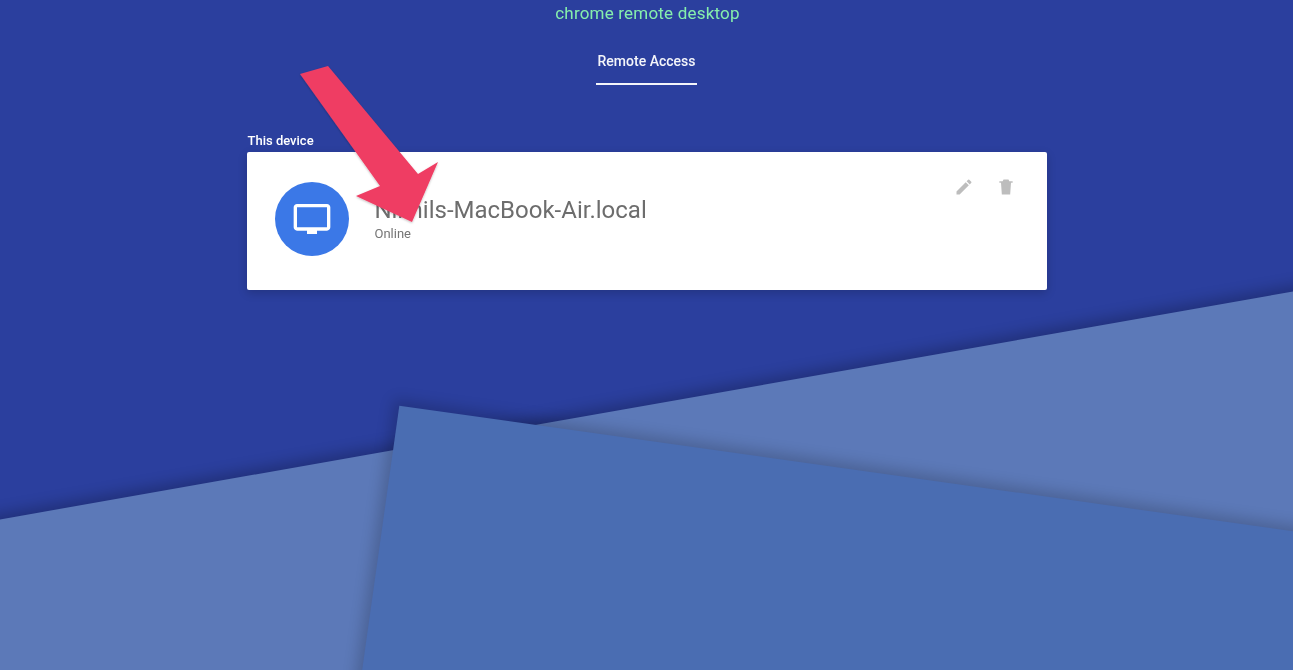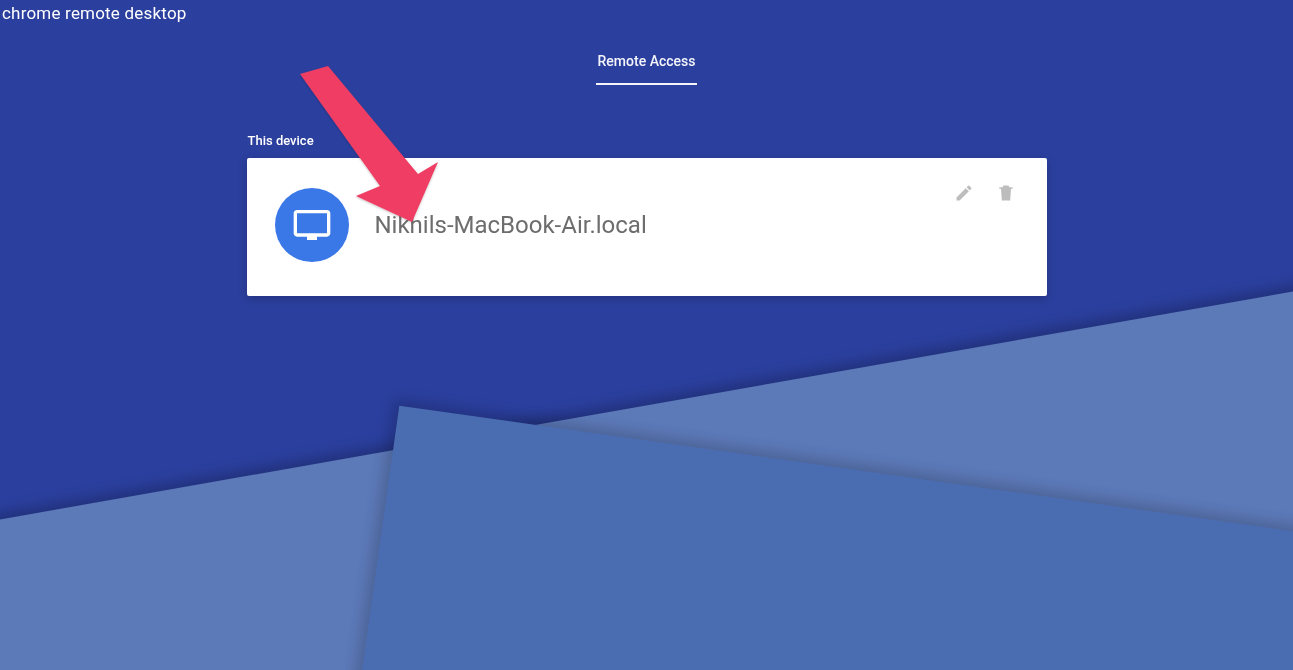--- a/index.html
+++ b/index.html
@@ -47,25 +47,26 @@
       transform: rotate(8deg);
       left: 320px;
       top: 540px;
       box-shadow: -6px -6px 14px rgba(0,0,0,0.18);
     }
     .content {
       position: relative;
       z-index: 10;
     }
     .app-title {
-      color: #ffffff;
+      color: #86efac;
       font-size: 17px;
       font-weight: 400;
       padding: 3px 0 0 2px;
       letter-spacing: 0.2px;
+      text-align: center;
     }
     .tabs {
       display: flex;
       justify-content: center;
       gap: 18px;
       margin-top: 24px;
       align-items: center;
     }
     .tab {
       color: #fff;
@@ -79,21 +80,21 @@
       border-bottom: 2px solid #fff;
     }
     .section {
       width: 800px;
       margin: 48px auto 0 auto;
     }
     .section-label {
       color: #fff;
       font-size: 13px;
       font-weight: 500;
-      margin-bottom: 10px;
+      margin-bottom: 4px;
       margin-left: 1px;
     }
     .device-card {
       background: #fff;
       border-radius: 2px;
       box-shadow: 0 3px 10px rgba(0,0,0,0.18);
       padding: 30px 28px 34px 28px;
       display: flex;
       align-items: center;
       position: relative;
@@ -177,20 +178,21 @@
     <div class="section-label">This device</div>
 
     <div class="device-card">
       <div class="device-icon-wrap">
         <svg viewBox="0 0 24 24">
             <path d="M21 3H3c-1.1 0-2 .9-2 2v12c0 1.1.9 2 2 2h6v2h6v-2h6c1.1 0 2-.9 2-2V5c0-1.1-.9-2-2-2zm0 14H3V5h18v12z"></path>
           </svg>
       </div>
       <div class="device-text">
         <div class="device-name">Nikhils-MacBook-Air.local</div>
+        <div class="device-status">Online</div>
       </div>
       <div class="card-actions">
         <div class="icon-btn">
           <span>
             <svg viewBox="0 0 24 24">
                 <path d="M3 17.25V21h3.75l11.06-11.06-3.75-3.75L3 17.25zM20.71 7.04a1 1 0 0 0 0-1.41l-2.34-2.34a1 1 0 0 0-1.41 0l-1.83 1.83 3.75 3.75 1.83-1.83z"></path>
               </svg>
           </span>
         </div>
         <div class="icon-btn">

